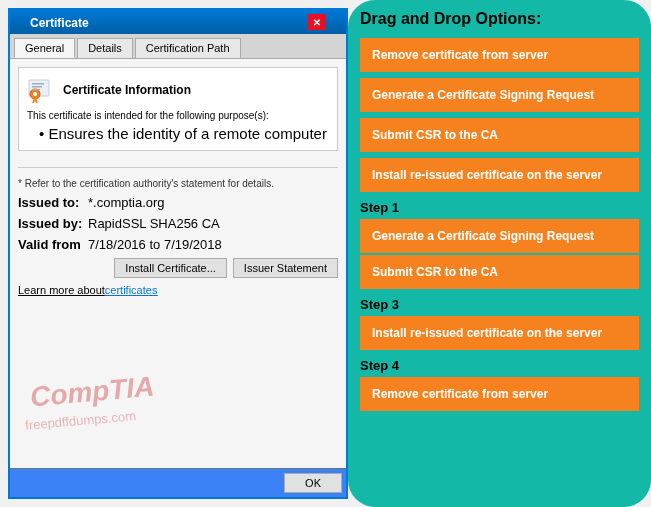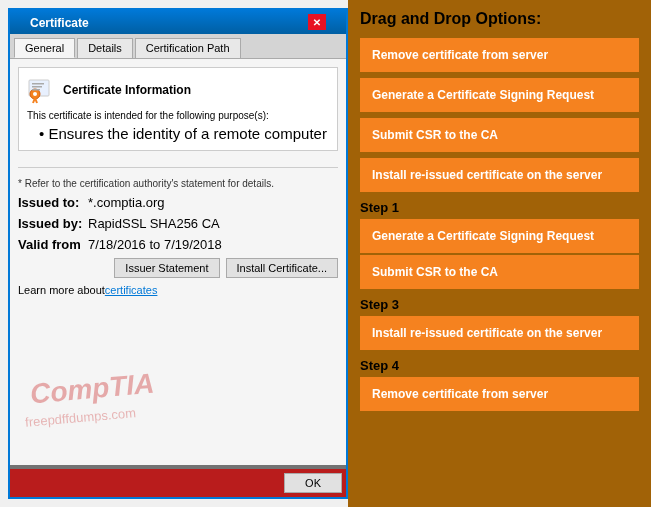--- a/index.html
+++ b/index.html
@@ -172,20 +172,21 @@
       transform: rotate(-5deg);
       pointer-events: none;
       z-index: 2;
     }
 
     .cert-learn-row {
       display: flex;
       align-items: center;
       font-size: 11px;
       margin-bottom: 6px;
+      text-decoration: underline;
     }
 
     .cert-link {
       color: #0078d7;
       text-decoration: underline;
       cursor: pointer;
     }
 
     .cert-buttons-row {
       display: flex;
@@ -199,38 +200,39 @@
       background: #e1e1e1;
       border: 1px solid #aaa;
       font-size: 11px;
       cursor: pointer;
     }
 
     .cert-ok-row {
       display: flex;
       justify-content: flex-end;
       padding: 4px 4px;
-      background: #b91c1c;
-      border-top: 4px solid #737373;
+      background: #3b82f6;
+      border-top: 1px solid #737373;
     }
 
     .cert-ok-btn {
       padding: 3px 20px;
       background: #e1e1e1;
       border: 1px solid #aaa;
       font-size: 11px;
       cursor: pointer;
     }
 
     
     .right-panel {
       flex: 1;
       padding: 10px 12px;
-      background: #a16207;
+      background: #14b8a6;
       overflow-y: auto;
+      border-radius: 27px;
     }
 
     .dnd-title {
       font-size: 16px;
       font-weight: bold;
       color: #000;
       margin-bottom: 10px;
     }
 
     .orange-btn {
@@ -319,22 +321,22 @@
 
     <div class="cert-detail-row">
       <span class="cert-detail-label">Valid from</span>
       <span class="cert-detail-value">7/18/2016 to 7/19/2018</span>
     </div>
 
     <div class="comptia-watermark">CompTIA</div>
     <div class="freedpdumps-watermark">freepdffdumps.com</div>
 
     <div class="cert-buttons-row">
+      <button class="cert-btn">Install Certificate...</button>
       <button class="cert-btn">Issuer Statement</button>
-      <button class="cert-btn">Install Certificate...</button>
     </div>
 
     <div class="cert-learn-row">
       <span>Learn more about </span>
       <span class="cert-link">certificates</span>
     </div>
   </div>
 
   <div class="cert-ok-row">
     <button class="cert-ok-btn">OK</button>

